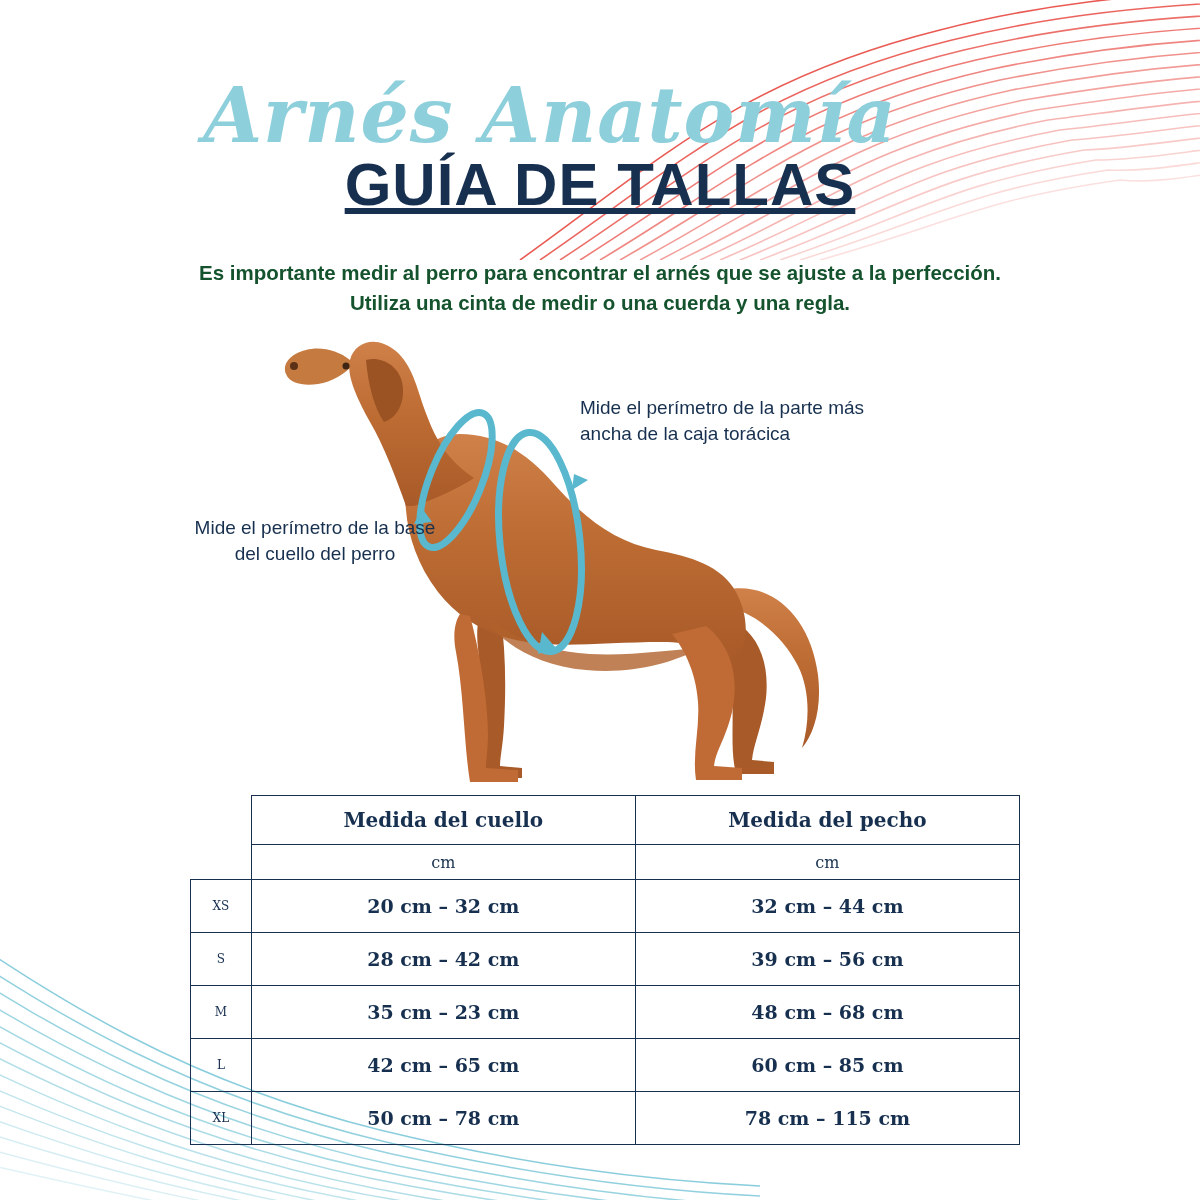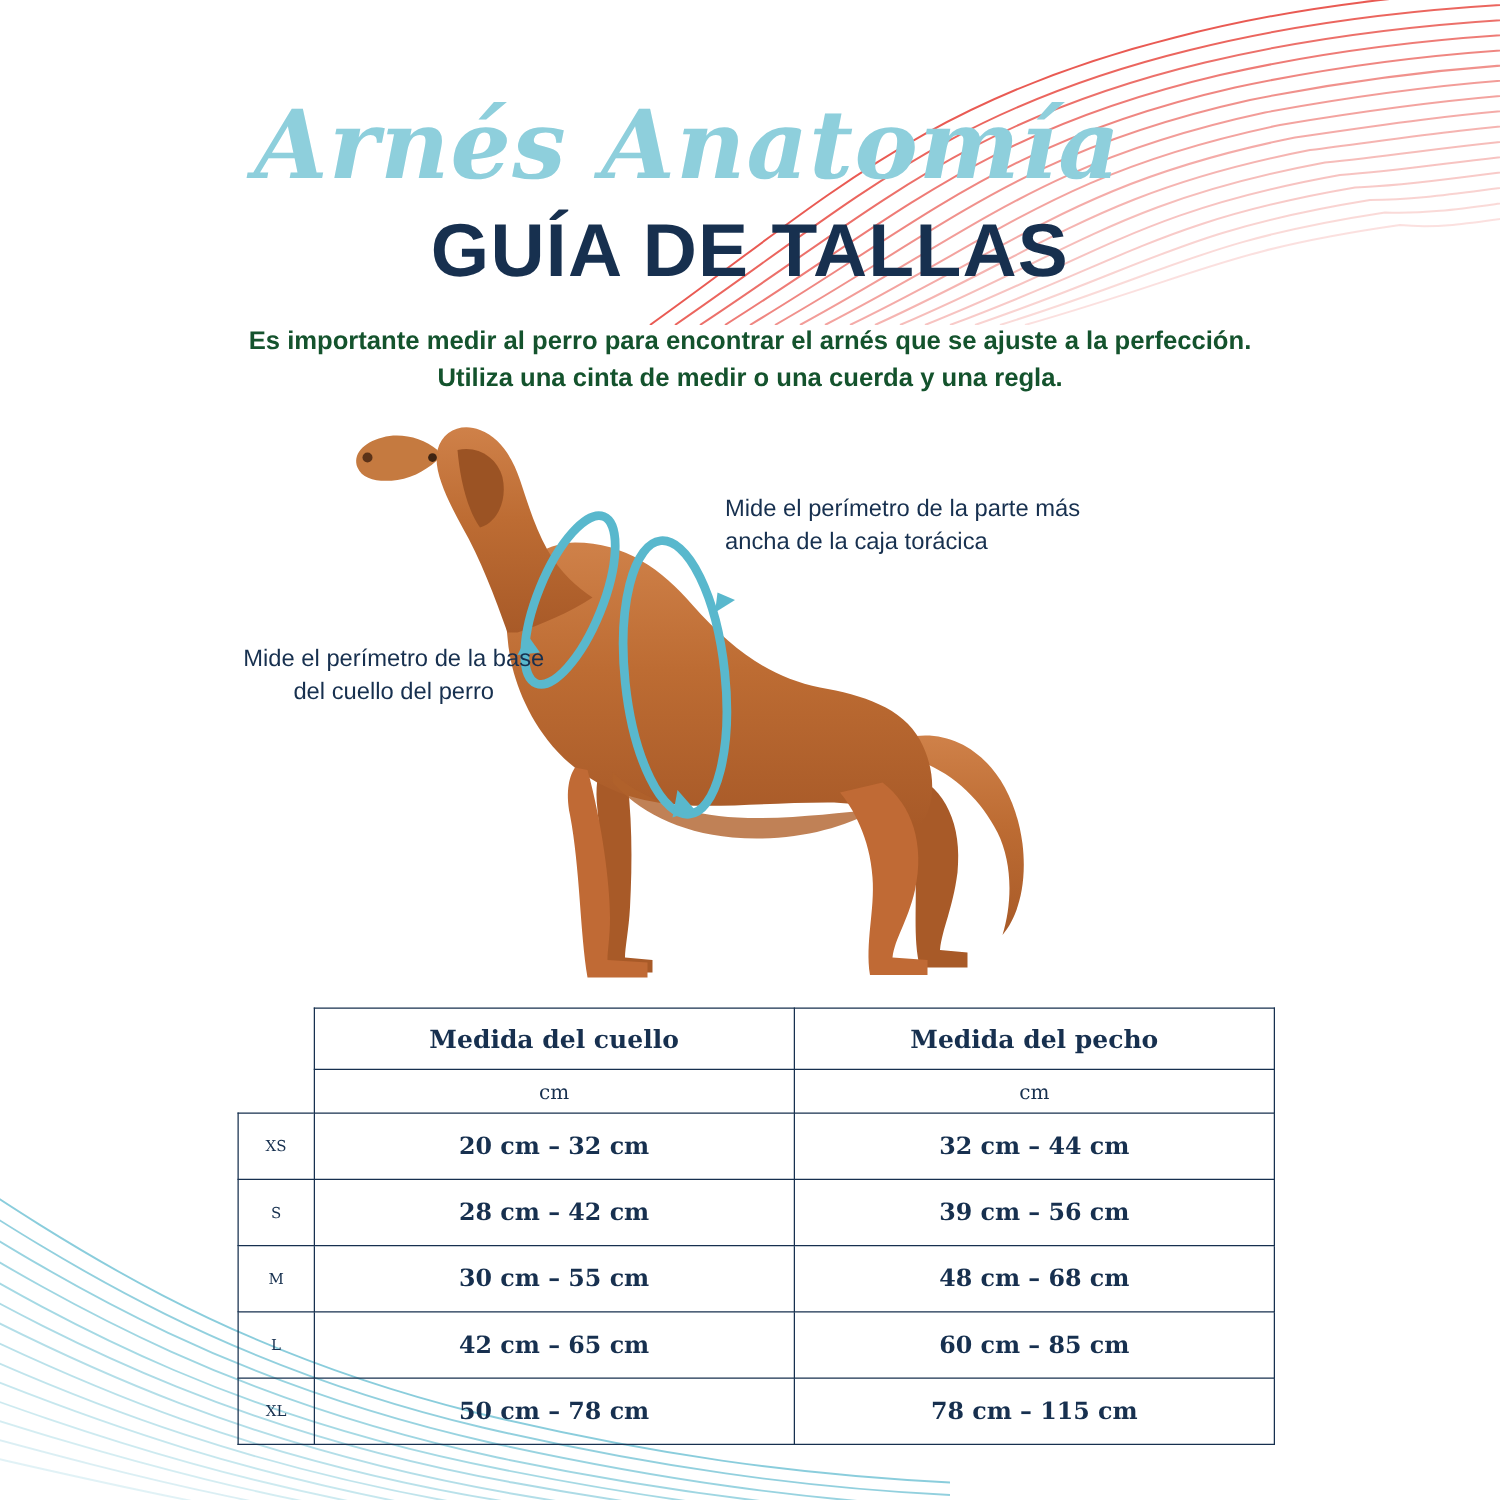--- a/index.html
+++ b/index.html
@@ -79,30 +79,31 @@
     font-family: "DejaVu Serif", serif;
     font-style: italic;
     font-weight: bold;
     font-size: 76px;
     color: #8ecfdc;
     letter-spacing: 1px;
     line-height: 1;
   }
   .title-main {
     position: absolute;
-    top: 168px;
+    top: 152px;
     left: 0;
     width: 1200px;
     text-align: center;
     font-family: "Liberation Sans", sans-serif;
     font-weight: bold;
     font-size: 60px;
     color: #17304f;
     letter-spacing: 1px;
     line-height: 1.1;
+    text-decoration: underline;
   }
   .subtitle {
     position: absolute;
     top: 258px;
     left: 100px;
     width: 1000px;
     text-align: center;
     font-size: 20.5px;
     font-weight: bold;
     color: #14532d;
@@ -137,21 +138,20 @@
     width: 720px;
     height: 460px;
   }
 
   
   .table-wrap {
     position: absolute;
     top: 795px;
     left: 190px;
     width: 830px;
-    margin-top: 11px;
   }
   table.sizes {
     border-collapse: collapse;
     width: 830px;
     font-family: "DejaVu Serif", serif;
   }
   table.sizes td, table.sizes th {
     border: 1px solid #17304f;
     padding: 0;
     text-align: center;
@@ -309,21 +309,21 @@
         <td>20 cm – 32 cm</td>
         <td>32 cm – 44 cm</td>
       </tr>
       <tr class="data-row">
         <td class="size">S</td>
         <td>28 cm – 42 cm</td>
         <td>39 cm – 56 cm</td>
       </tr>
       <tr class="data-row">
         <td class="size">M</td>
-        <td>30 cm – 55 cm</td>
+        <td>35 cm – 23 cm</td>
         <td>48 cm – 68 cm</td>
       </tr>
       <tr class="data-row">
         <td class="size">L</td>
         <td>42 cm – 65 cm</td>
         <td>60 cm – 85 cm</td>
       </tr>
       <tr class="data-row">
         <td class="size">XL</td>
         <td>50 cm – 78 cm</td>

